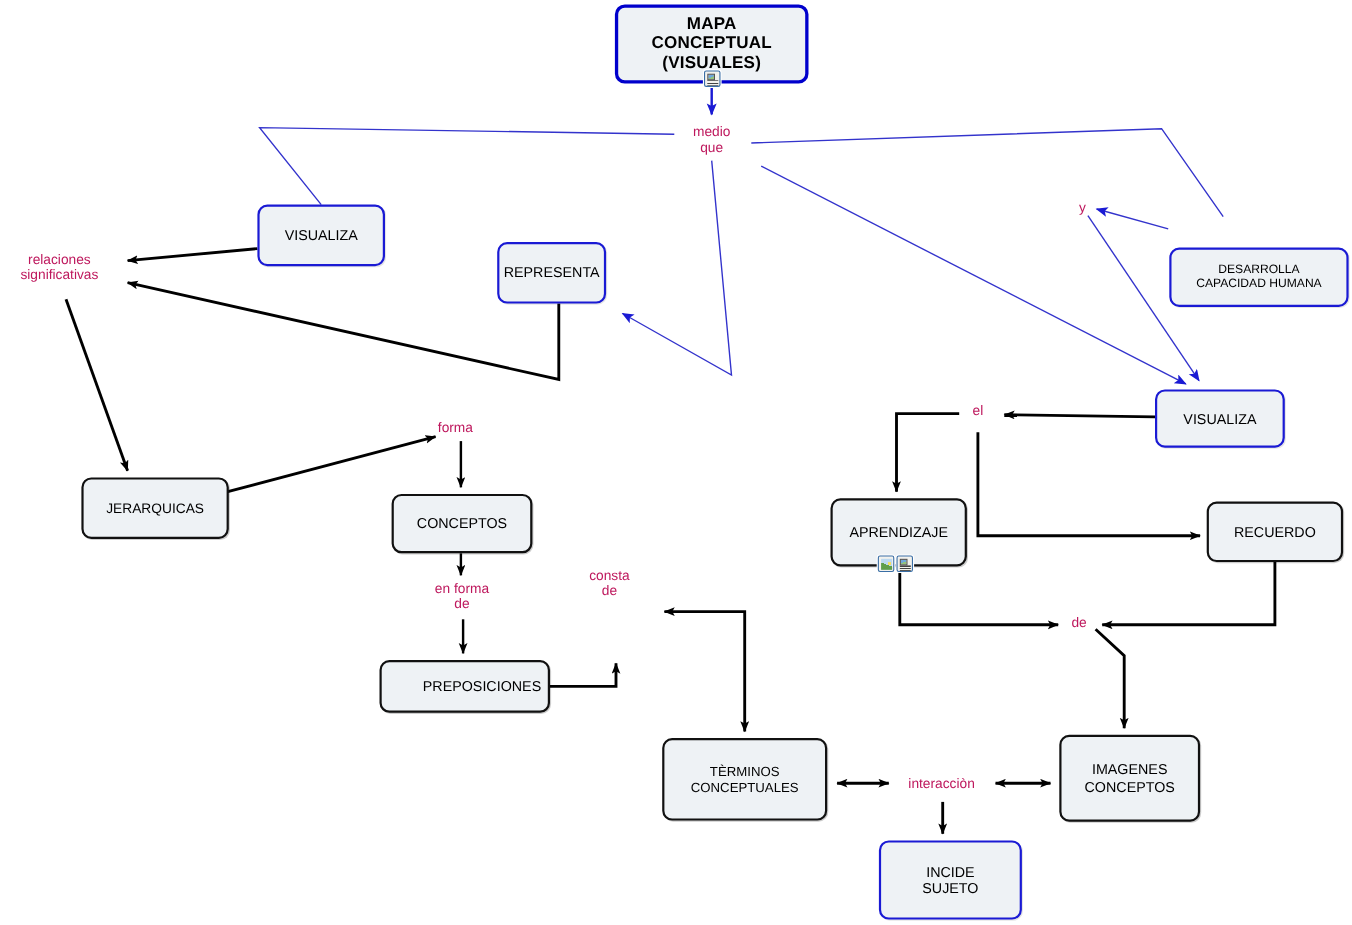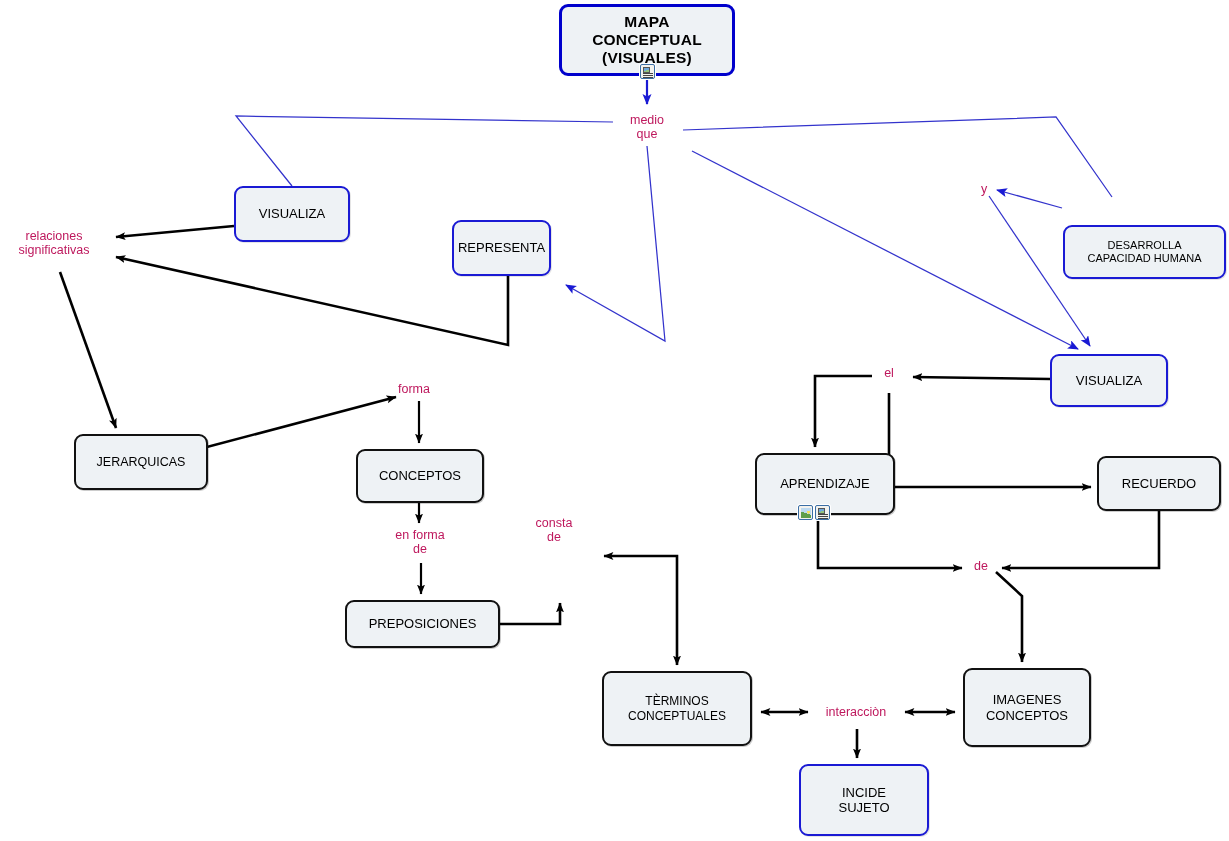--- a/index.html
+++ b/index.html
@@ -260,25 +260,25 @@
   </div>
 
   <div class="node black" style="left:58px;top:434px;width:134px;height:56px;font-size:12.5px;margin-left:16px;">
     <span class="label">JERARQUICAS</span>
   </div>
 
   <div class="node black" style="left:356px;top:449px;width:128px;height:54px;font-size:13px;">
     <span class="label">CONCEPTOS</span>
   </div>
 
-  <div class="node black" style="left:345px;top:600px;width:155px;height:48px;font-size:13px;">
+  <div class="node black" style="left:345px;top:600px;width:155px;height:48px;font-size:13px;justify-content:flex-end;">
     <span class="label">PREPOSICIONES</span>
   </div>
 
-  <div class="node black" style="left:755px;top:453px;width:140px;height:62px;font-size:13px;">
+  <div class="node black" style="left:755px;top:453px;width:124px;height:62px;font-size:13px;">
     <span class="label">APRENDIZAJE</span>
   </div>
 
   <div class="node black" style="left:1097px;top:456px;width:124px;height:55px;font-size:13px;">
     <span class="label">RECUERDO</span>
   </div>
 
   <div class="node black" style="left:602px;top:671px;width:150px;height:75px;font-size:12px;">
     <span class="label">TÈRMINOS
 CONCEPTUALES</span>

